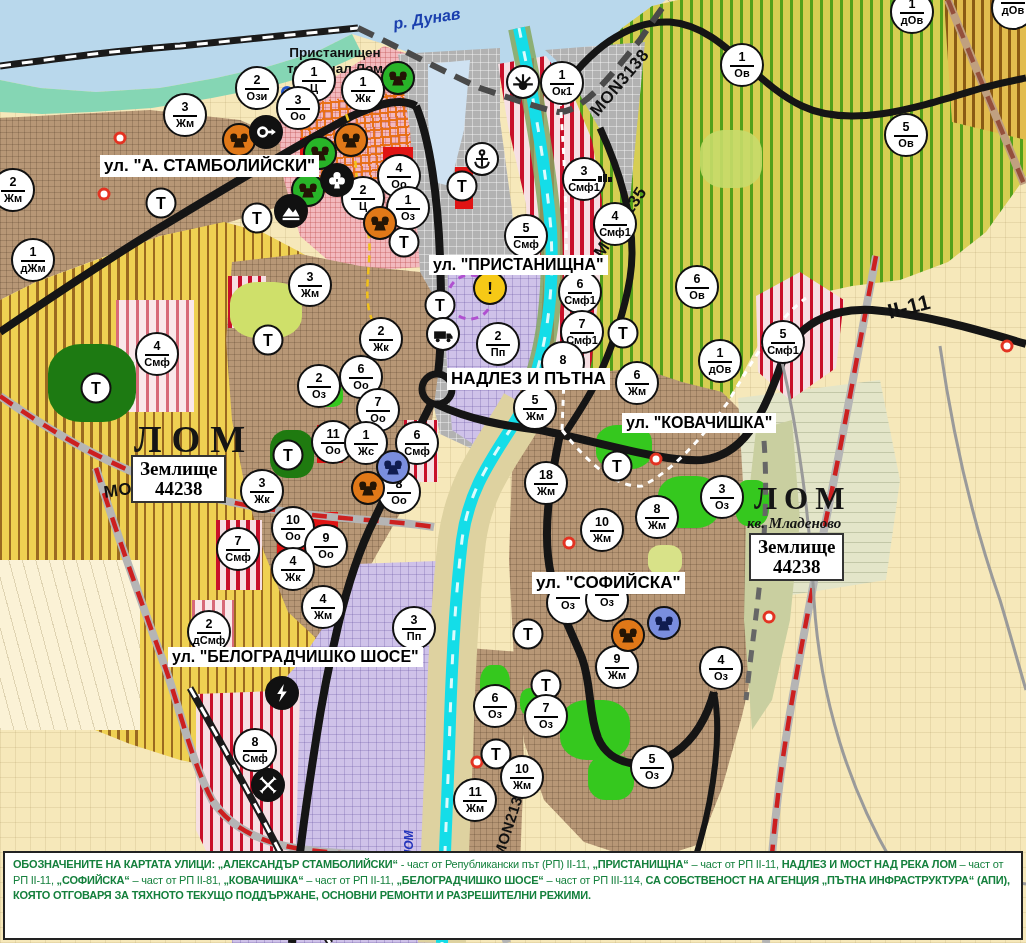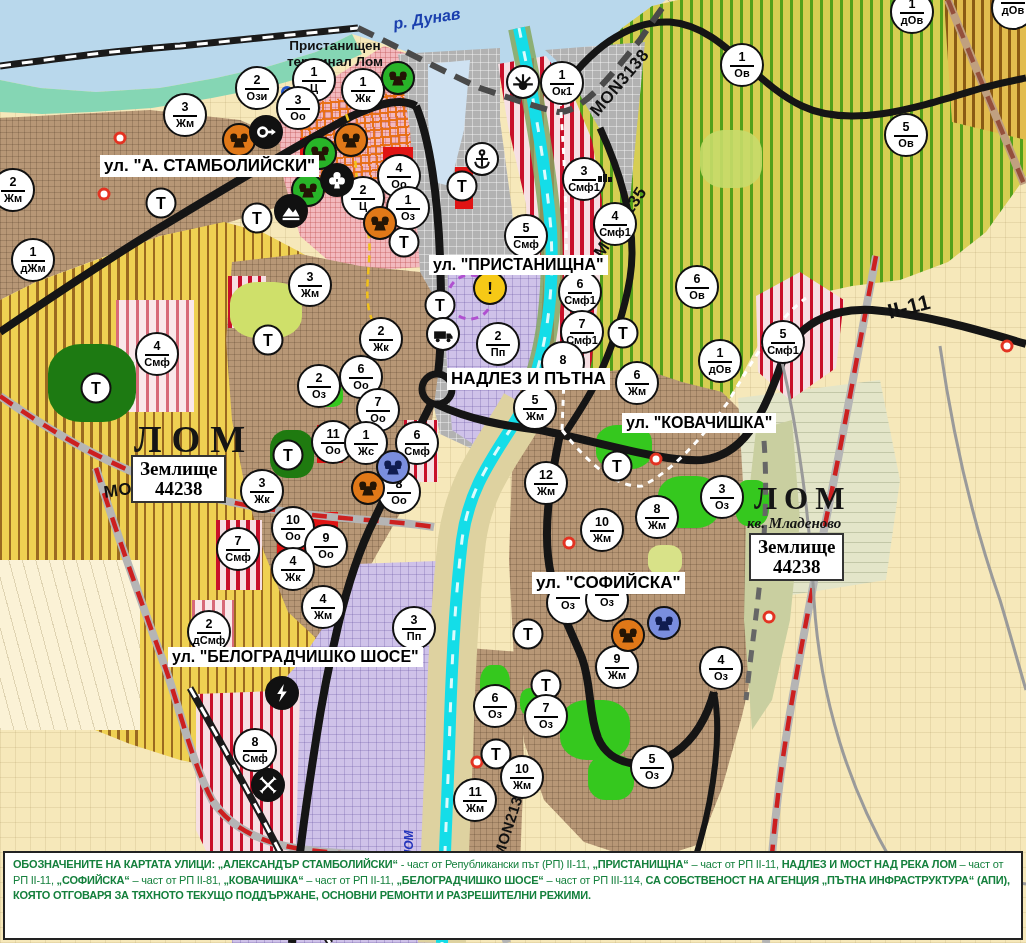--- a/index.html
+++ b/index.html
@@ -445,21 +445,21 @@
         <span class="n">5</span>
         <span class="bar"></span>
         <span class="c">Жм</span>
       </div>
       <div class="mk" style="left: 637px; top: 383px;">
         <span class="n">6</span>
         <span class="bar"></span>
         <span class="c">Жм</span>
       </div>
       <div class="mk" style="left: 546px; top: 483px;">
-        <span class="n">12</span>
+        <span class="n">18</span>
         <span class="bar"></span>
         <span class="c">Жм</span>
       </div>
       <div class="mk" style="left: 602px; top: 530px;">
         <span class="n">10</span>
         <span class="bar"></span>
         <span class="c">Жм</span>
       </div>
       <div class="mk" style="left: 657px; top: 517px;">
         <span class="n">8</span>
@@ -649,20 +649,20 @@
         <div>Землище</div>
         <div>44238</div>
       </div>
       <div class="zem" style="left: 749px; top: 533px;">
         <div>Землище</div>
         <div>44238</div>
       </div>
     </div>
 
   <div id="river-name" style="left:393px;top:10px;transform:rotate(-9deg)">р. Дунав</div>
-  <div id="port-name" style="left:287px;top:38px">
+  <div id="port-name" style="left:287px;top:45px">
       <div>Пристанищен</div>
       <div>терминал Лом</div>
     </div>
   <div id="river-lom" style="left:402px;top:858px;transform:rotate(-90deg)">ЛОМ</div>
 
   <div id="info-panel"><b>ОБОЗНАЧЕНИТЕ НА КАРТАТА УЛИЦИ: „АЛЕКСАНДЪР СТАМБОЛИЙСКИ“</b><span> - част от Републикански път (РП) II-11, </span><b>„ПРИСТАНИЩНА“</b><span> – част от РП II-11, </span><b>НАДЛЕЗ И МОСТ НАД РЕКА ЛОМ</b><span> – част от РП II-11, </span><b>„СОФИЙСКА“</b><span> – част от РП II-81, </span><b>„КОВАЧИШКА“</b><span> – част от РП II-11, </span><b>„БЕЛОГРАДЧИШКО ШОСЕ“</b><span> – част от РП III-114, </span><b>СА СОБСТВЕНОСТ НА АГЕНЦИЯ „ПЪТНА ИНФРАСТРУКТУРА“ (АПИ), КОЯТО ОТГОВАРЯ ЗА ТЯХНОТО ТЕКУЩО ПОДДЪРЖАНЕ, ОСНОВНИ РЕМОНТИ И РАЗРЕШИТЕЛНИ РЕЖИМИ.</b></div>
 </div>
 
 </body></html>

